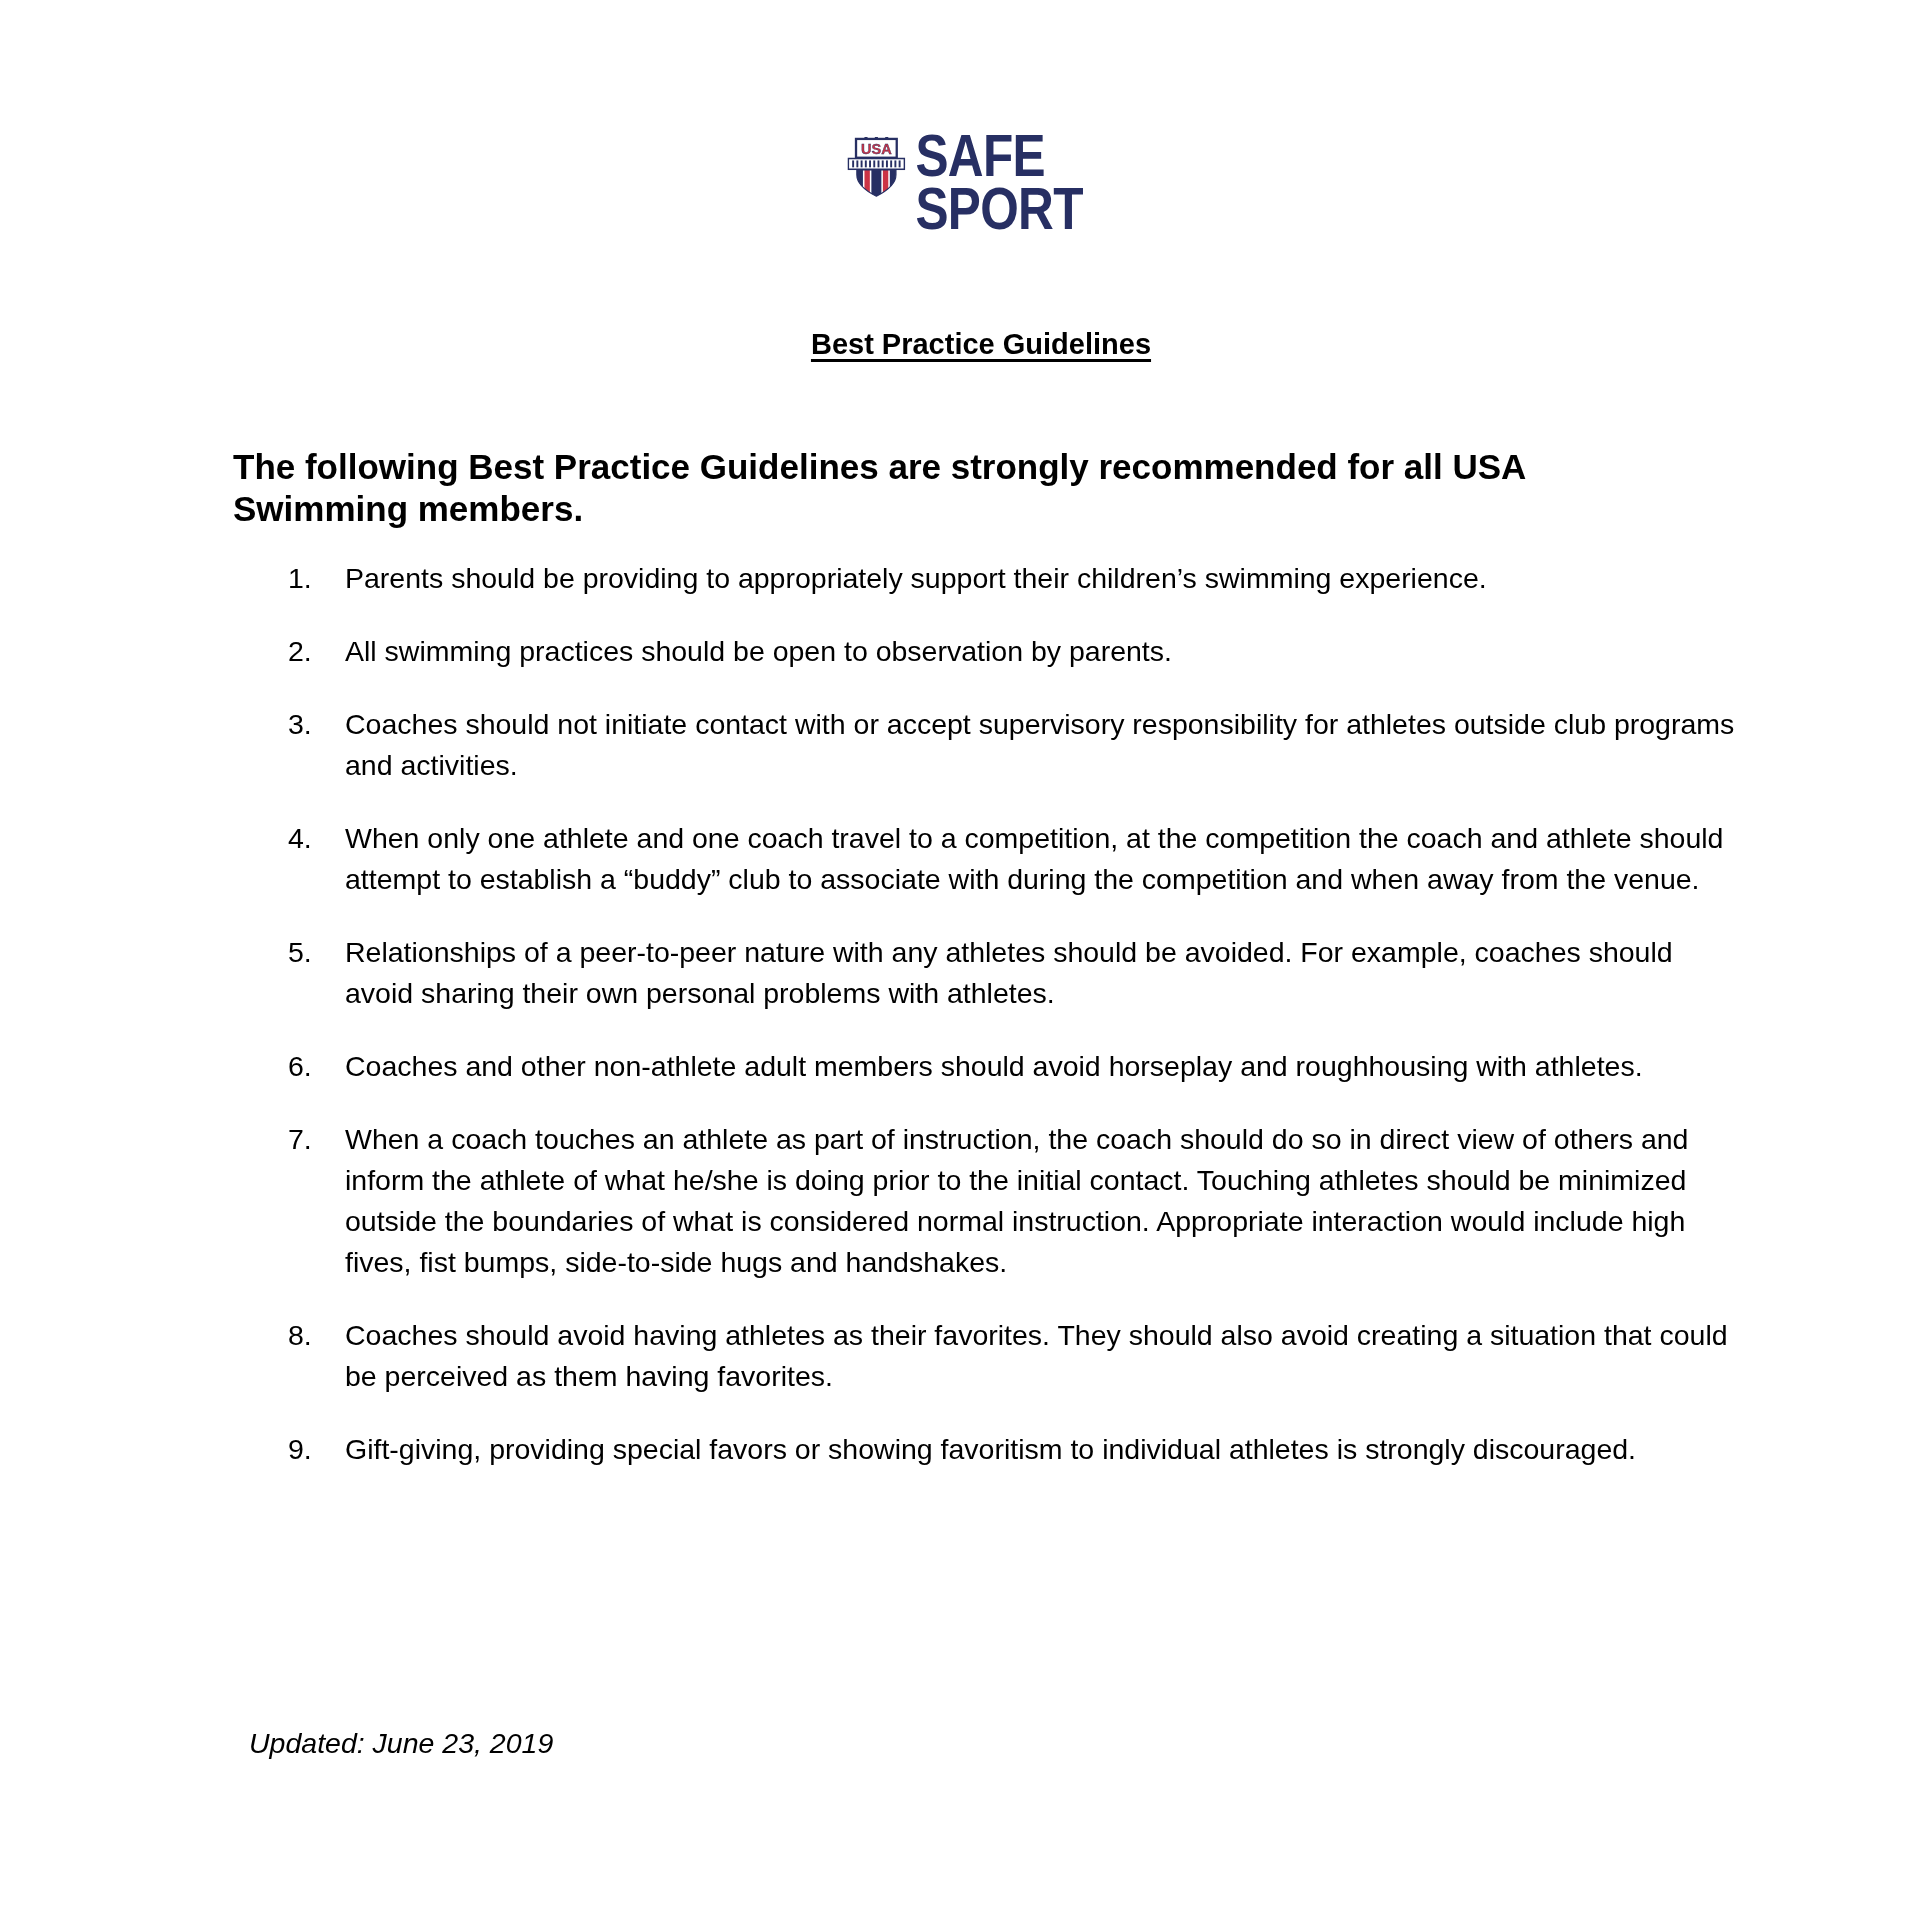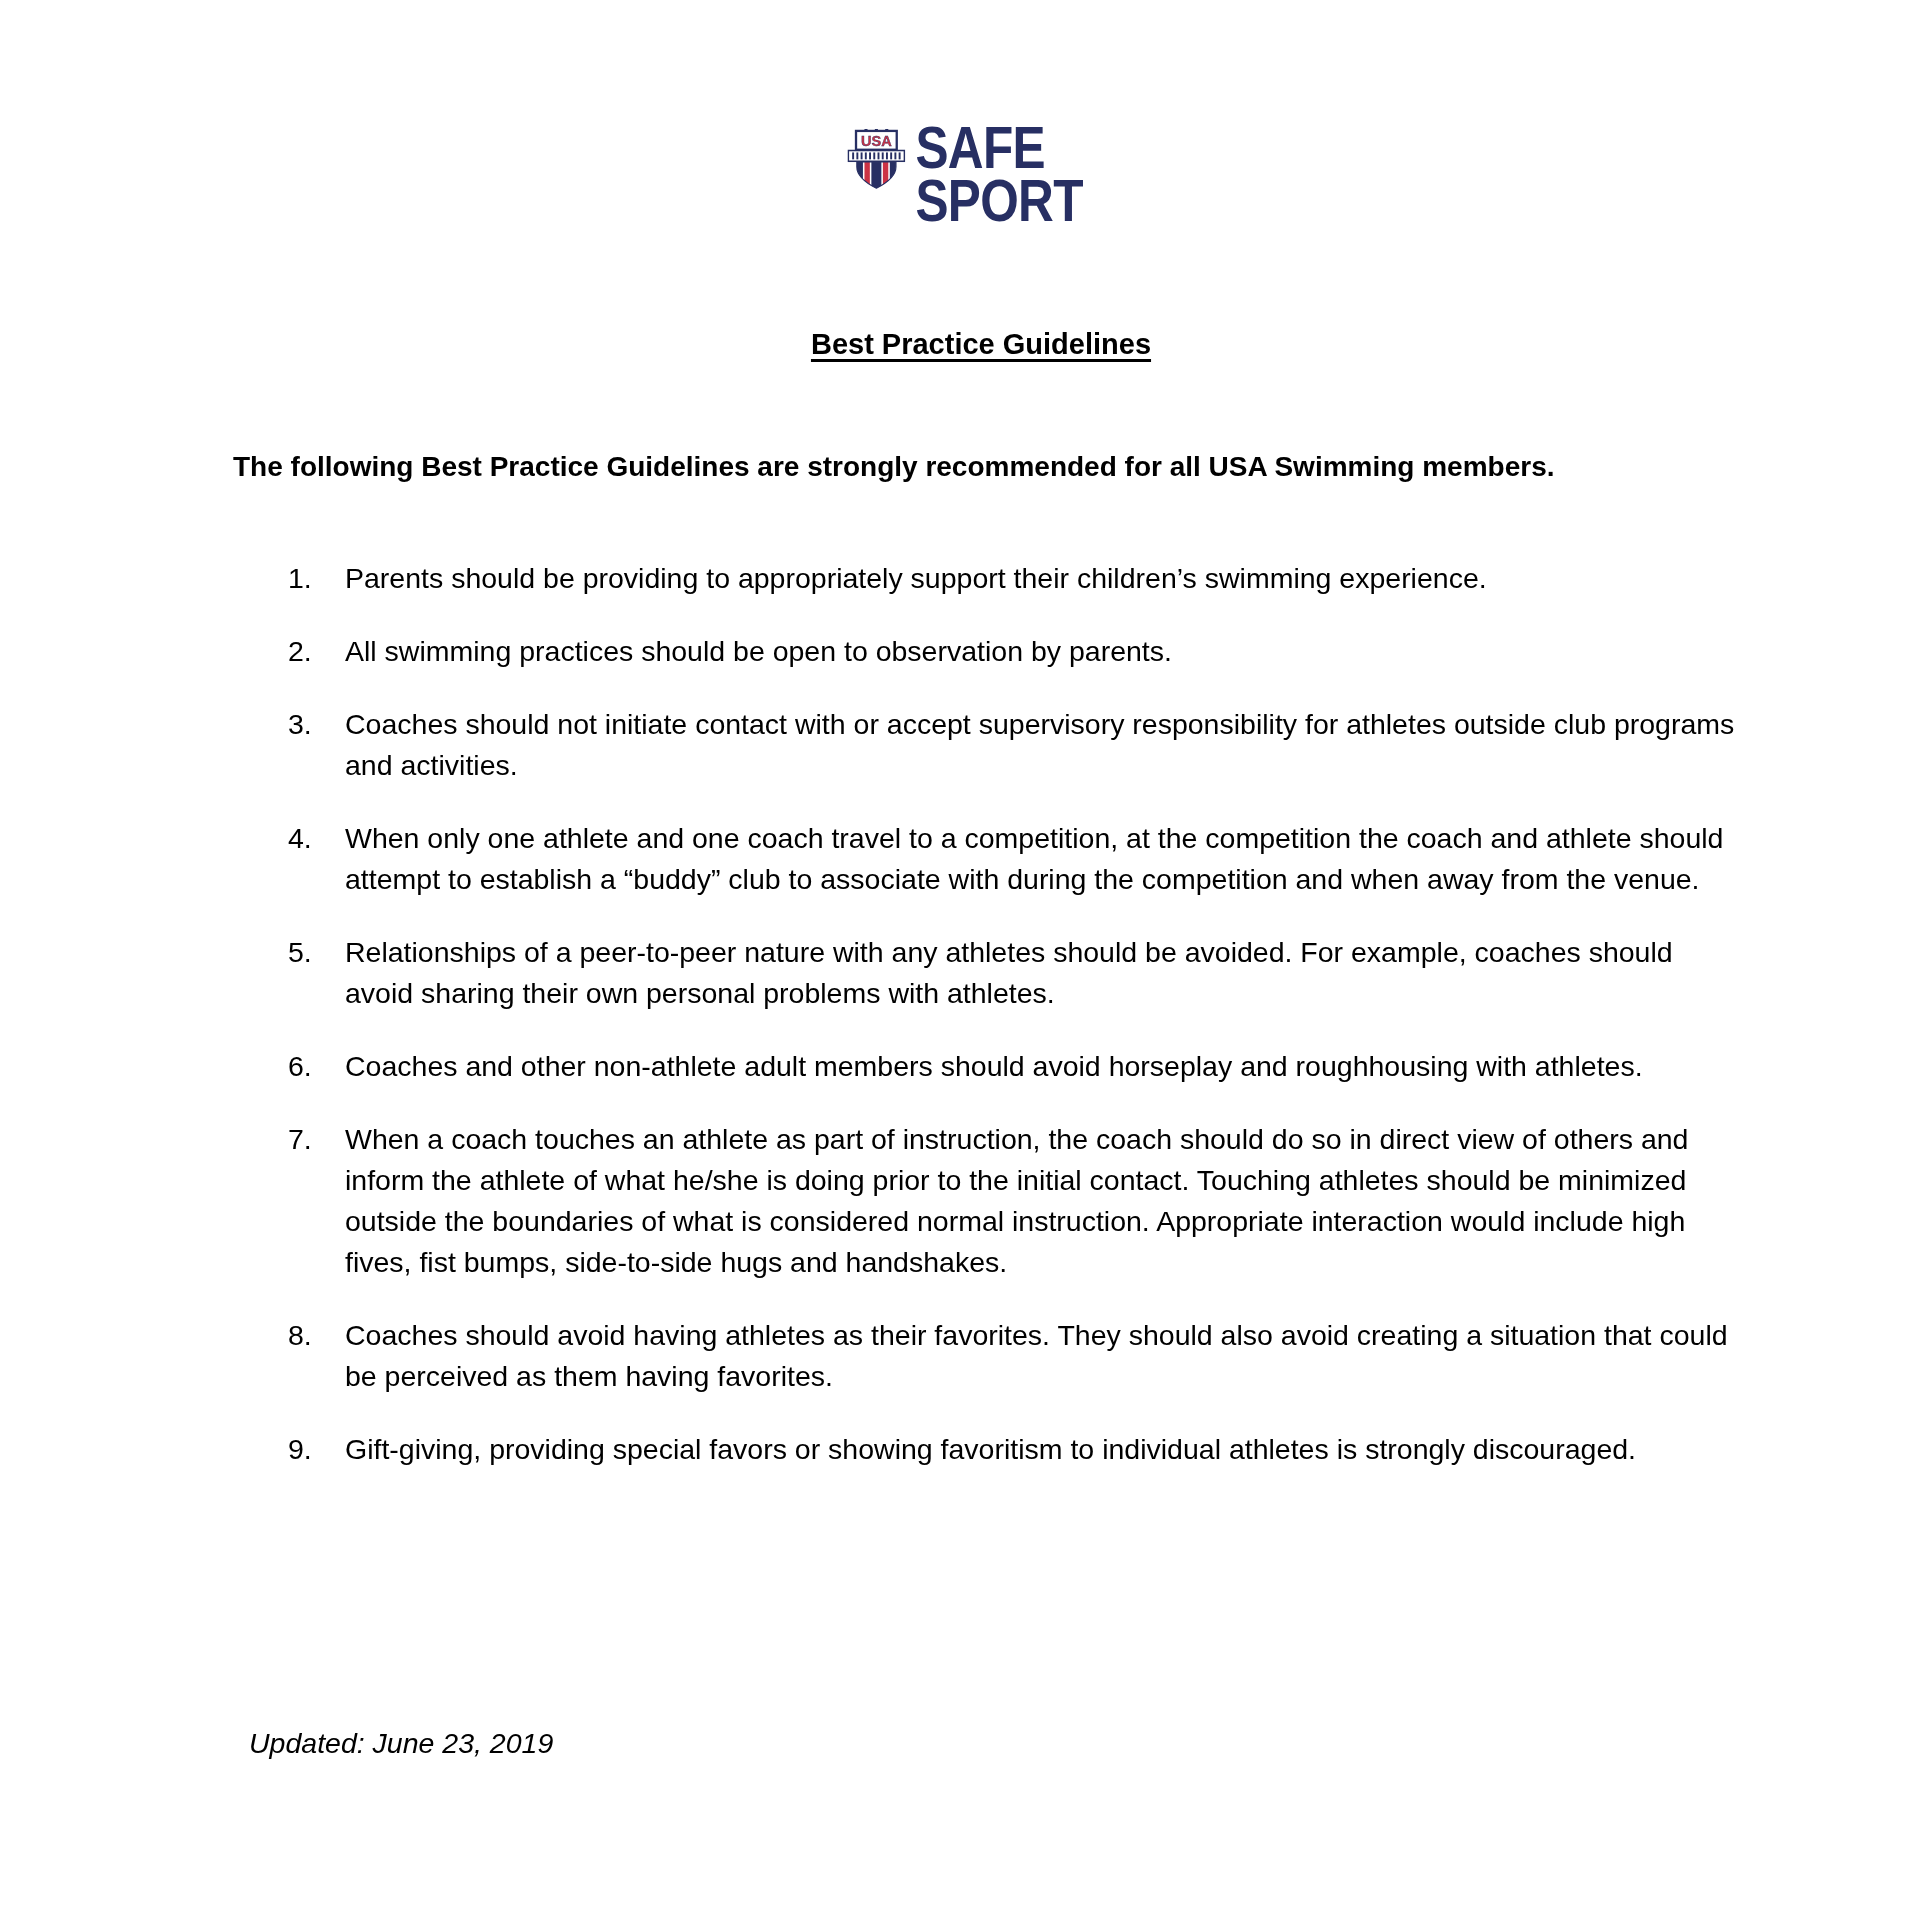--- a/index.html
+++ b/index.html
@@ -9,21 +9,21 @@
     height:2538px;
     background:#ffffff;
     font-family:"Liberation Sans", sans-serif;
     color:#000000;
     overflow:hidden;
   }
 
   
   .logo{
     position:absolute;
-    top:127px;
+    top:135px;
     left:50%;
     transform:translateX(-50%);
     display:flex;
     align-items:flex-start;
     gap:10px;
   }
   .logo svg{display:block;margin-top:2.3px;}
   .logo-text{
     font-weight:bold;
     font-size:59px;
@@ -49,21 +49,21 @@
     text-underline-offset:4.6px;
     margin:0;
   }
 
   
   .intro{
     position:absolute;
     top:446px;
     left:233px;
     width:1371px;
-    font-size:28px;
+    font-size:35px;
     font-weight:bold;
     line-height:42px;
     margin:0;
   }
 
   
   .guidelines{
     position:absolute;
     top:558px;
     left:288px;

